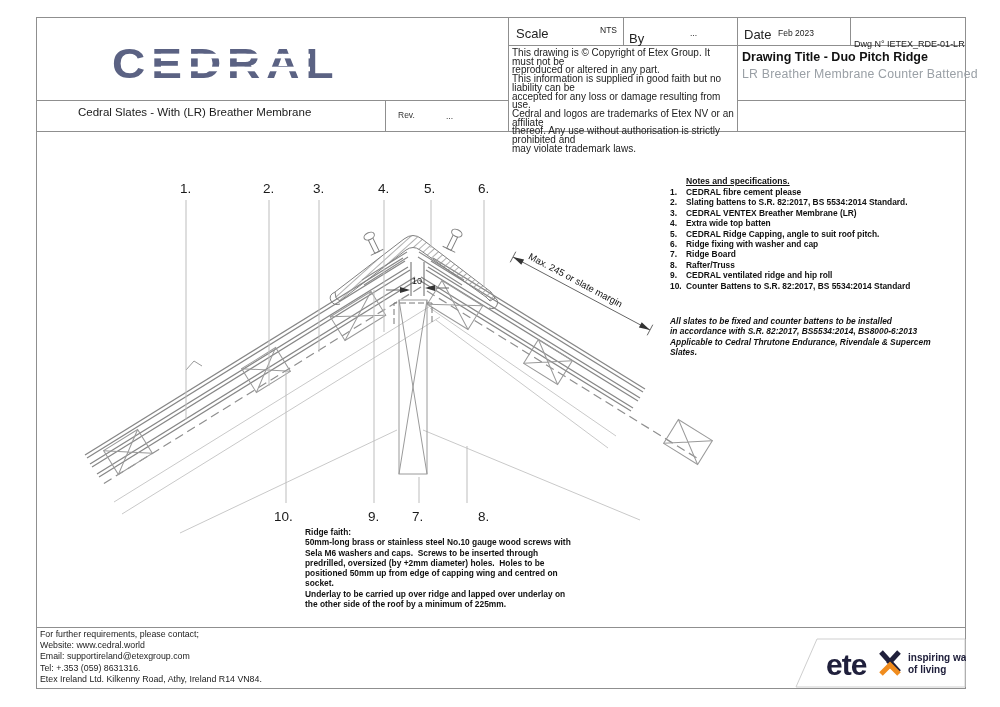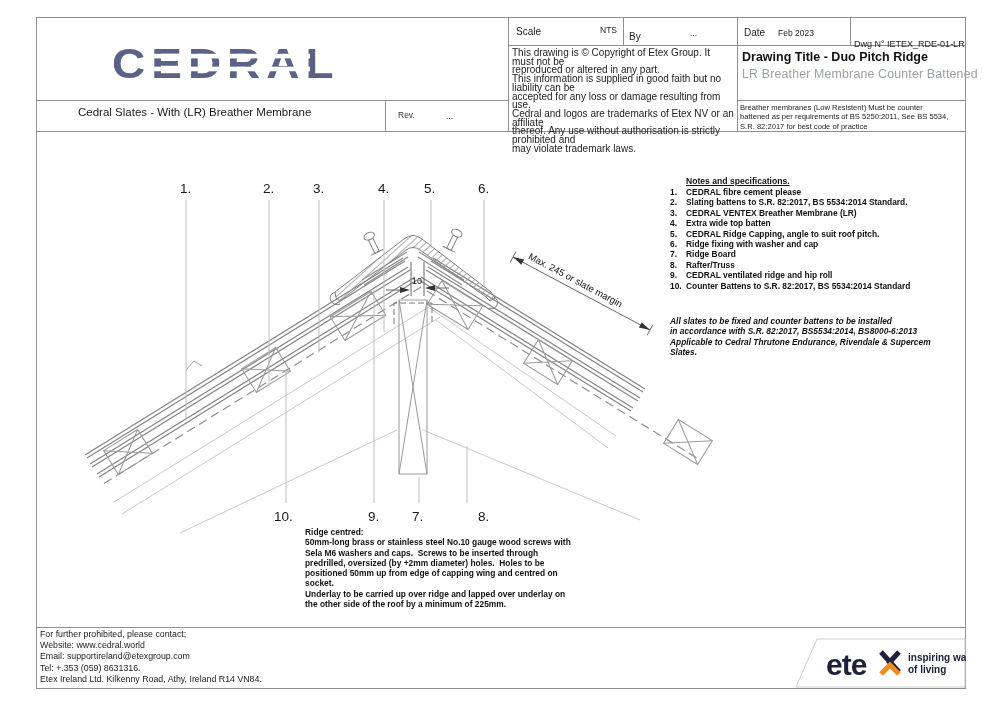--- a/index.html
+++ b/index.html
@@ -12,21 +12,21 @@
   .hline{height:1px;background:#8f8f8f;}
   
   .cedral-logo{left:112px;top:40px;width:230px;height:52px;color:#5b6283;
     font-weight:700;font-size:46px;letter-spacing:6px;line-height:50px;
     transform:scaleY(.92);transform-origin:top left;}
   .slit{position:absolute;background:#fff;height:5px;left:40px;width:158px;}
   .slit.s1{top:15px;} .slit.s2{top:29px;}
   .product-title{left:78px;top:106px;font-weight:400;font-size:11.5px;}
   .rev-label{left:398px;top:110px;font-size:8.5px;color:#333;}
   .rev-value{left:446px;top:111px;font-size:8.5px;color:#333;}
-  .tb-label{font-size:10px;color:#222;}
+  .tb-label{font-size:13px;color:#222;}
   .tb-value{font-size:8.5px;color:#222;}
   .dwg{font-size:9px;color:#222;}
   .copyright{left:512px;top:49px;width:222px;font-size:10px;line-height:8.7px;
     color:#222;white-space:pre-wrap;}
   .draw-title{left:742px;top:50px;font-weight:700;font-size:12.5px;color:#111;}
   .draw-subtitle{left:742px;top:67px;font-size:12.3px;color:#9aa0a6;letter-spacing:.2px;}
   .breather-note{left:740px;top:103px;width:222px;font-size:7.6px;line-height:9.3px;
     color:#222;white-space:pre-wrap;}
   
   .notes{left:670px;top:176px;width:298px;font-size:8.4px;font-weight:700;color:#111;}
@@ -221,23 +221,20 @@
 
   <div class="abs copyright">This drawing is © Copyright of Etex Group. It must not be
 reproduced or altered in any part.
 This information is supplied in good faith but no liability can be
 accepted for any loss or damage resulting from use.
 Cedral and logos are trademarks of Etex NV or an affiliate
 thereof. Any use without authorisation is strictly prohibited and
 may violate trademark laws.</div>
   <div class="abs draw-title">Drawing Title - Duo Pitch Ridge</div>
   <div class="abs draw-subtitle">LR Breather Membrane Counter Battened</div>
-  <div class="abs breather-note">Breather membranes (Low Resistent) Must be counter
-battened as per requirements of BS 5250:2011, See BS 5534,
-S.R. 82:2017 for best code of practice</div>
 
   <div class="abs notes">
     <div class="notes-heading">Notes and specifications.</div>
     <div class="note-row">
         <span class="n">1.</span>
         <span>CEDRAL fibre cement please</span>
       </div>
     <div class="note-row">
         <span class="n">2.</span>
         <span>Slating battens to S.R. 82:2017, BS 5534:2014 Standard.</span>
@@ -275,32 +272,32 @@
         <span>Counter Battens to S.R. 82:2017, BS 5534:2014 Standard</span>
       </div>
   </div>
 
   <div class="abs install-note">All slates to be fixed and counter battens to be installed
 in accordance with S.R. 82:2017, BS5534:2014, BS8000-6:2013
 Applicable to Cedral Thrutone Endurance, Rivendale &amp; Supercem
 Slates.</div>
 
   <div class="abs ridge-fixing">
-    <div>Ridge centred:</div>
+    <div>Ridge faith:</div>
     <div class="body">50mm-long brass or stainless steel No.10 gauge wood screws with
 Sela M6 washers and caps.  Screws to be inserted through
 predrilled, oversized (by +2mm diameter) holes.  Holes to be
 positioned 50mm up from edge of capping wing and centred on
 socket.
 Underlay to be carried up over ridge and lapped over underlay on
 the other side of the roof by a minimum of 225mm.</div>
   </div>
 
   <div class="abs contact">
-    <div>For further prohibited, please contact;</div>
+    <div>For further requirements, please contact;</div>
     <div>Website: www.cedral.world</div>
     <div>Email: supportireland@etexgroup.com</div>
     <div>Tel: +.353 (059) 8631316.</div>
     <div>Etex Ireland Ltd. Kilkenny Road, Athy, Ireland  R14 VN84.</div>
   </div>
 
   <svg class="abs" style="left:780px;top:634px;" width="186" height="54" viewBox="0 0 186 54">
     <polygon points="16,53 37,5 185,5 185,53" fill="#fff" stroke="#cfcfcf" stroke-width="1"></polygon>
     <text x="46" y="41" font-size="30" font-weight="700" fill="#20203c" letter-spacing="-1">ete</text>
     <g>

